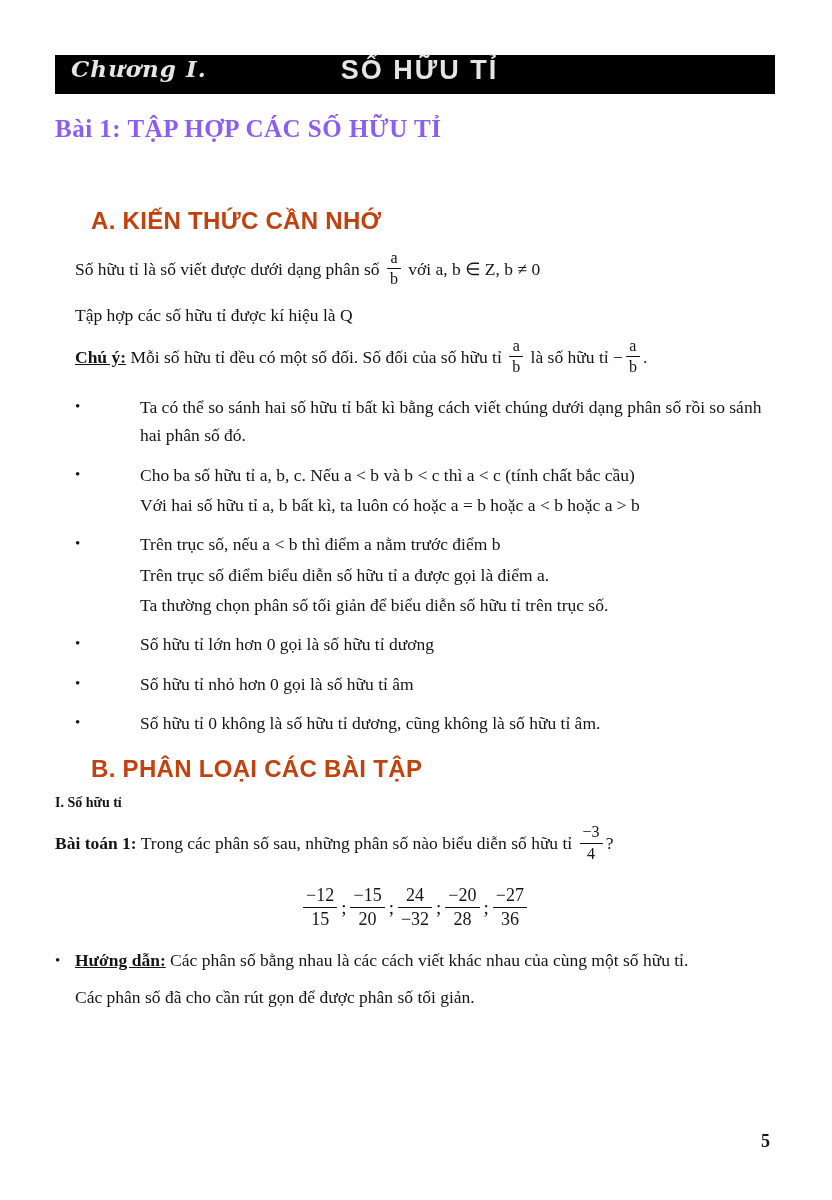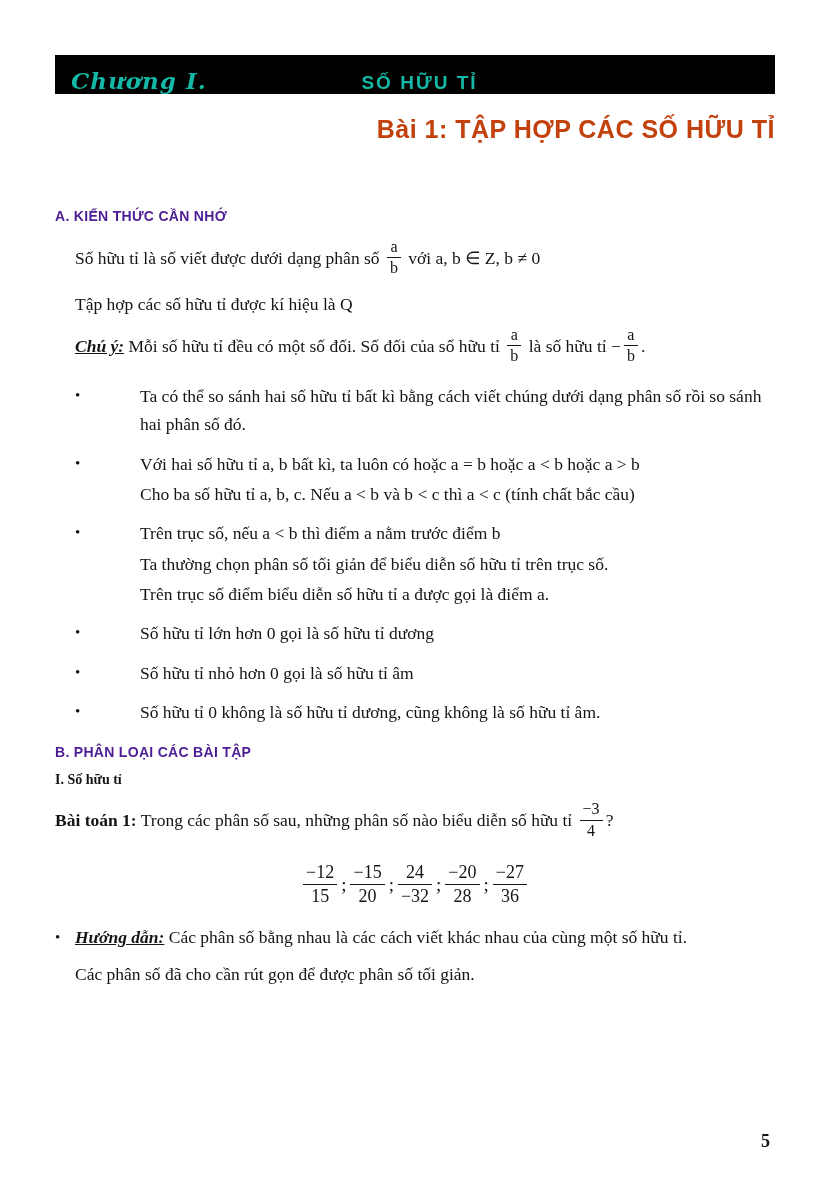--- a/index.html
+++ b/index.html
@@ -9,63 +9,64 @@
     font-family:"Liberation Serif", serif;
     color:#141414;
     position:relative;
     overflow:hidden;
   }
   .page { padding:55px 57px 0 55px; position:relative; height:100%; }
 
   
   .chapter-bar {
     background:#000;
-    color:#14b8a6;
+    color:#e5e5e5;
     height:39px;
     display:flex;
-    align-items:flex-end;
+    align-items:flex-start;
     position:relative;
   }
   .chapter-name {
     font-family:"DejaVu Serif", serif;
     font-style:italic;
     font-weight:bold;
     font-size:23px;
     padding-left:16px;
     position:relative;
     z-index:2;
     letter-spacing:1px;
   }
   .chapter-title {
     position:absolute; left:9px; right:0;
     text-align:center;
     font-family:"Liberation Sans", sans-serif;
     font-weight:bold;
-    font-size:19px;
+    font-size:27px;
     letter-spacing:2px;
   }
 
   .lesson-title {
-    text-align:right;
-    font-family:Liberation Sans, sans-serif;
+    text-align:left;
+    font-family:Liberation Serif, serif;
     font-weight:bold;
     font-size:25px;
-    color:#c2410c;
+    color:#8b5cf6;
     margin-top:21px;
     margin-bottom:64px;
     letter-spacing:0.5px;
   }
 
   .section-heading {
     font-family:"Liberation Sans", sans-serif;
     font-weight:bold;
-    font-size:14px;
-    color:#4c1d95;
+    font-size:24px;
+    color:#c2410c;
     margin-bottom:16px;
     letter-spacing:0.3px;
+    margin-left:36px;
   }
 
   .indent { padding-left:20px; padding-right:4px; }
 
   .para {
     font-size:17.5px;
     line-height:1.5;
     margin-bottom:11px;
   }
 
@@ -78,21 +79,20 @@
     line-height:1.15;
     font-size:16px;
     margin:0 3px;
     position:relative; top:-2px;
   }
   .frac .num { border-bottom:1.4px solid #141414; padding:0 3px 1px 3px; }
   .frac .den { padding:1px 3px 0 3px; }
 
   .u-label {
     font-weight:bold;
-    font-style:italic;
     text-decoration:underline;
   }
   .b-label { font-weight:bold; }
 
   
   .bullets { list-style:none; margin-top:14px; }
   .bullets li {
     display:flex;
     margin-bottom:9px;
     font-size:17.5px;
@@ -184,30 +184,30 @@
     <ul class="bullets">
       <li>
         <span class="marker">•</span>
         <div class="b-lines">
           <div>Ta có thể so sánh hai số hữu tỉ bất kì bằng cách viết chúng dưới dạng phân số rồi so sánh hai phân số đó.</div>
         </div>
       </li>
       <li>
         <span class="marker">•</span>
         <div class="b-lines">
+          <div>Cho ba số hữu tỉ a, b, c. Nếu a &lt; b và b &lt; c thì a &lt; c (tính chất bắc cầu)</div>
           <div>Với hai số hữu tỉ a, b bất kì, ta luôn có hoặc a = b hoặc a &lt; b hoặc a &gt; b</div>
-          <div>Cho ba số hữu tỉ a, b, c. Nếu a &lt; b và b &lt; c thì a &lt; c (tính chất bắc cầu)</div>
         </div>
       </li>
       <li>
         <span class="marker">•</span>
         <div class="b-lines">
           <div>Trên trục số, nếu a &lt; b thì điểm a nằm trước điểm b</div>
+          <div>Trên trục số điểm biểu diễn số hữu tỉ a được gọi là điểm a.</div>
           <div>Ta thường chọn phân số tối giản để biểu diễn số hữu tỉ trên trục số.</div>
-          <div>Trên trục số điểm biểu diễn số hữu tỉ a được gọi là điểm a.</div>
         </div>
       </li>
       <li>
         <span class="marker">•</span>
         <div class="b-lines">
           <div>Số hữu tỉ lớn hơn 0 gọi là số hữu tỉ dương</div>
         </div>
       </li>
       <li>
         <span class="marker">•</span>

